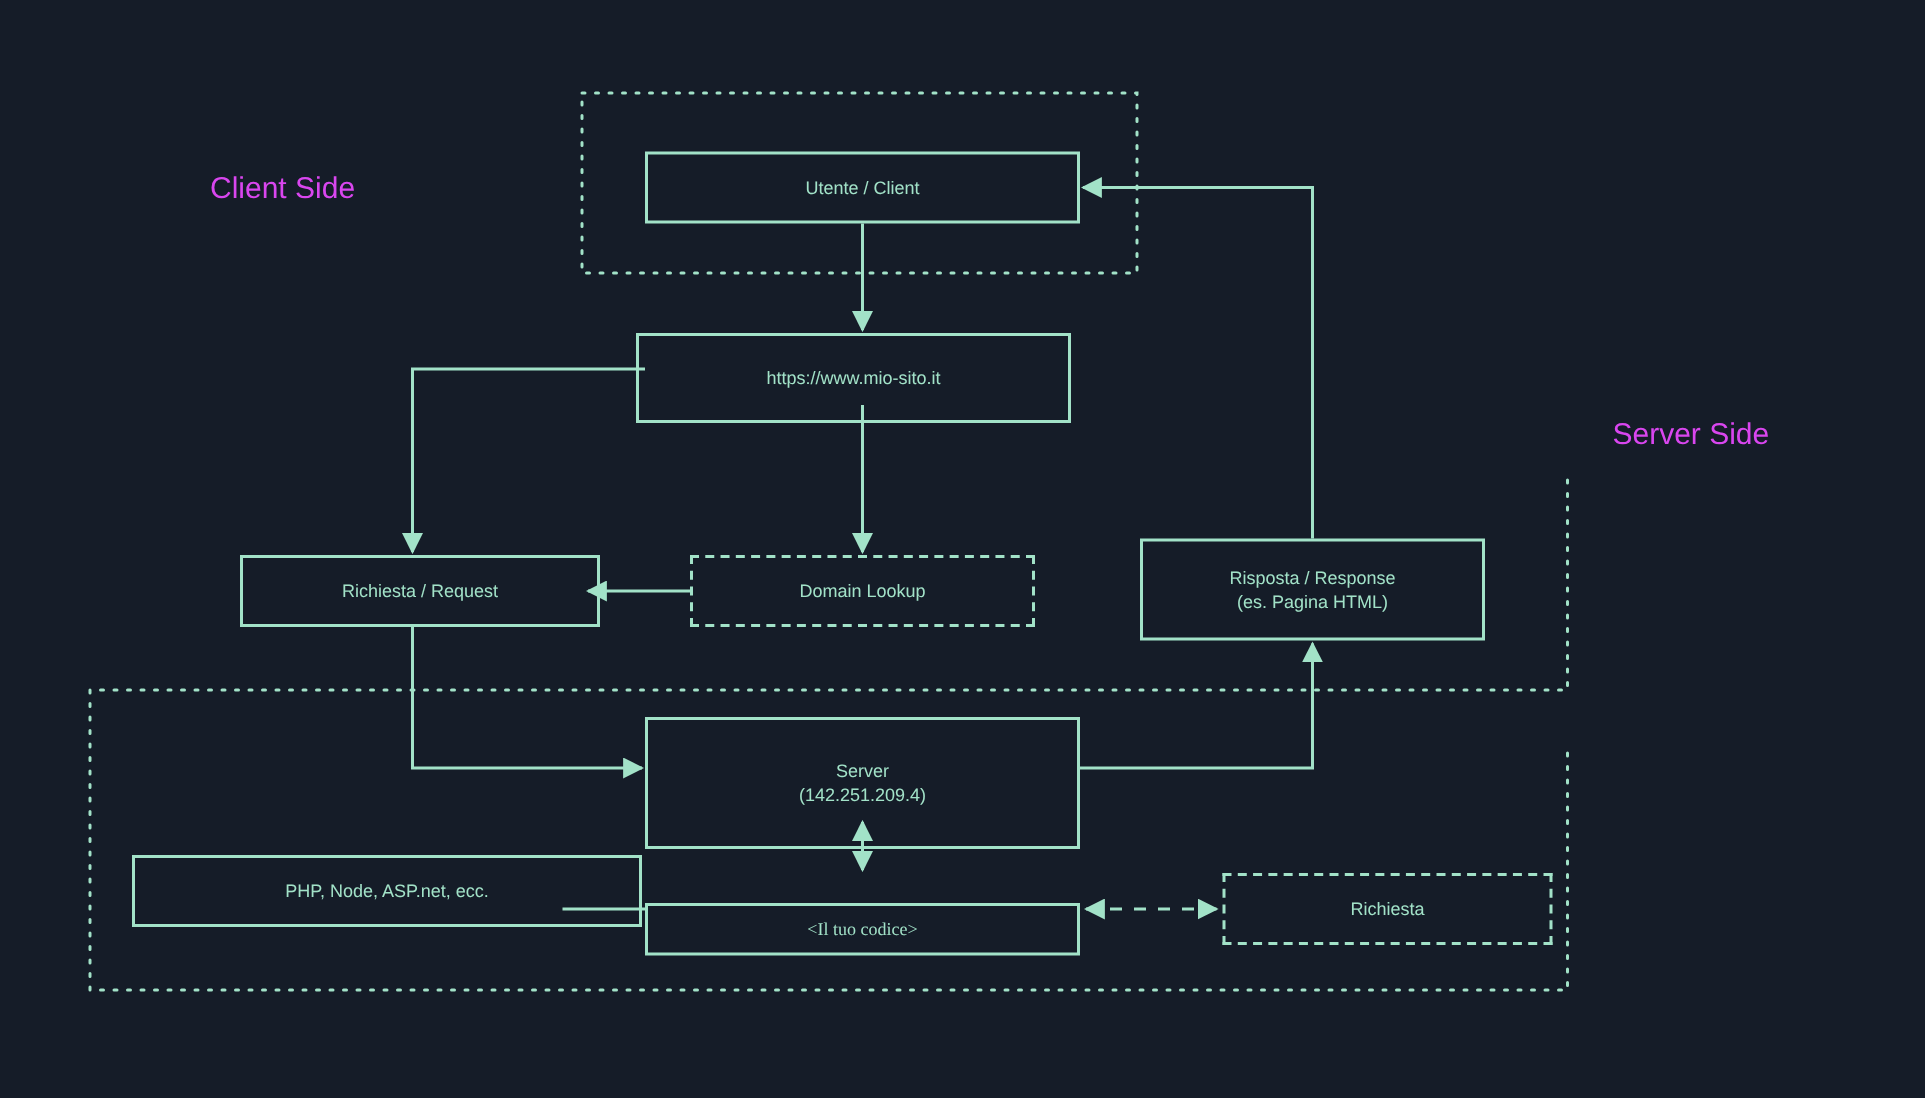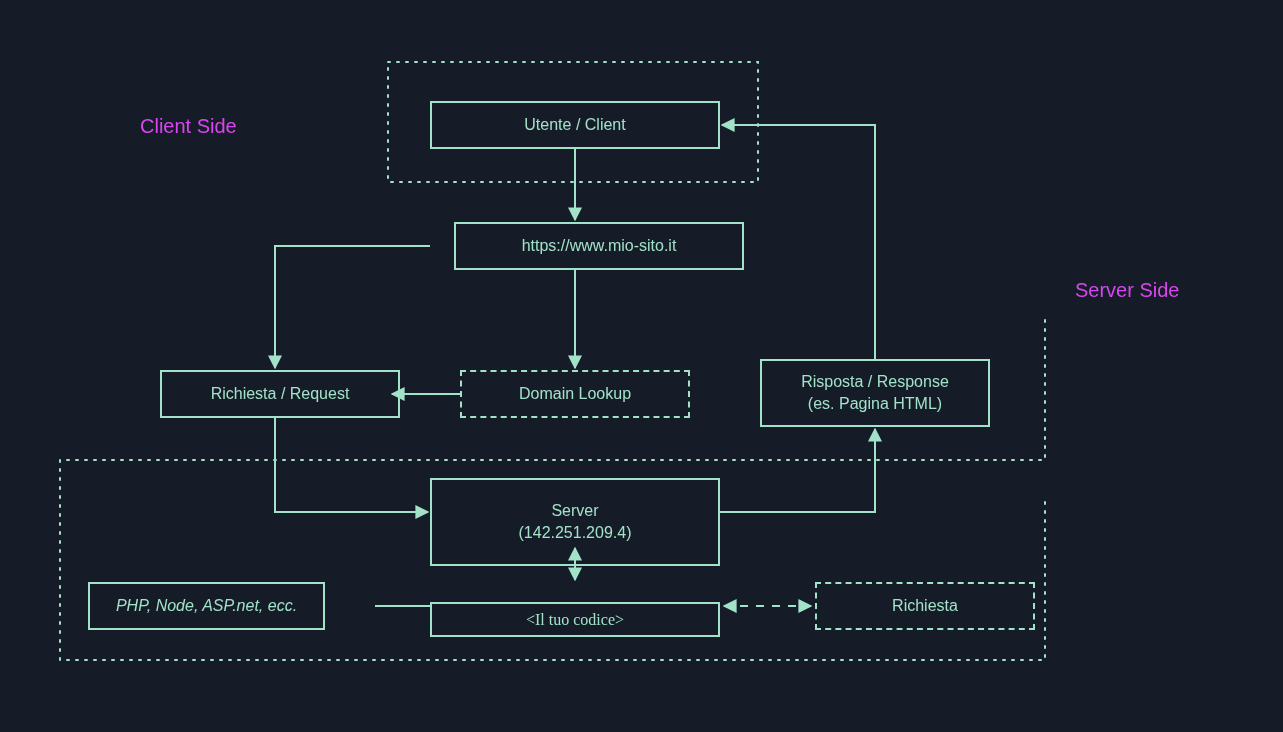--- a/index.html
+++ b/index.html
@@ -13,21 +13,21 @@
     overflow: hidden;
   }
   .node {
     position: absolute;
     border: 2px solid #a2e2c8;
     color: #a2e2c8;
     display: flex;
     align-items: center;
     justify-content: center;
     text-align: center;
-    font-size: 16px;
+    font-size: 12px;
     line-height: 1.35;
     box-sizing: border-box;
     padding: 6px 10px;
     background: transparent;
   }
   .node.dashed {
     border-style: dashed;
     align-items: center;
   }
   .label {
@@ -46,42 +46,42 @@
 </style>
 </head>
 <body>
 
 <div class="label" style="left:140px; top:115px;">Client Side</div>
 <div class="label" style="left:1075px; top:279px;">Server Side</div>
 
 <div class="node" style="left:430px; top:101px; width:290px; height:48px;">
   <span>Utente / Client</span>
 </div>
-<div class="node" style="left:454px; top:222px; width:290px; height:48px;">
+<div class="node" style="left:424px; top:222px; width:290px; height:60px;">
   <span>https://www.mio-sito.it</span>
 </div>
 <div class="node" style="left:160px; top:370px; width:240px; height:48px;">
   <span>Richiesta / Request</span>
 </div>
 <div class="node dashed" style="left:460px; top:370px; width:230px; height:48px;">
   <span>Domain Lookup</span>
 </div>
 <div class="node" style="left:760px; top:359px; width:230px; height:68px;">
   <div>
     <div>Risposta / Response</div>
     <div>(es. Pagina HTML)</div>
   </div>
 </div>
 <div class="node" style="left:430px; top:478px; width:290px; height:88px;">
   <div>
     <div>Server</div>
     <div>(142.251.209.4)</div>
   </div>
 </div>
-<div class="node" style="left:88px; top:582px; width:237px; height:48px;font-style:italic;">
+<div class="node" style="left:88px; top:570px; width:340px; height:48px;">
   <span>PHP, Node, ASP.net, ecc.</span>
 </div>
 <div class="node" style="left:430px; top:602px; width:290px; height:35px;font-family:Liberation Serif, serif;">
   <span>&lt;Il tuo codice&gt;</span>
 </div>
 <div class="node dashed" style="left:815px; top:582px; width:220px; height:48px;">
   <span>Richiesta</span>
 </div>
 
 <svg class="overlay" viewBox="0 0 1283 732">

